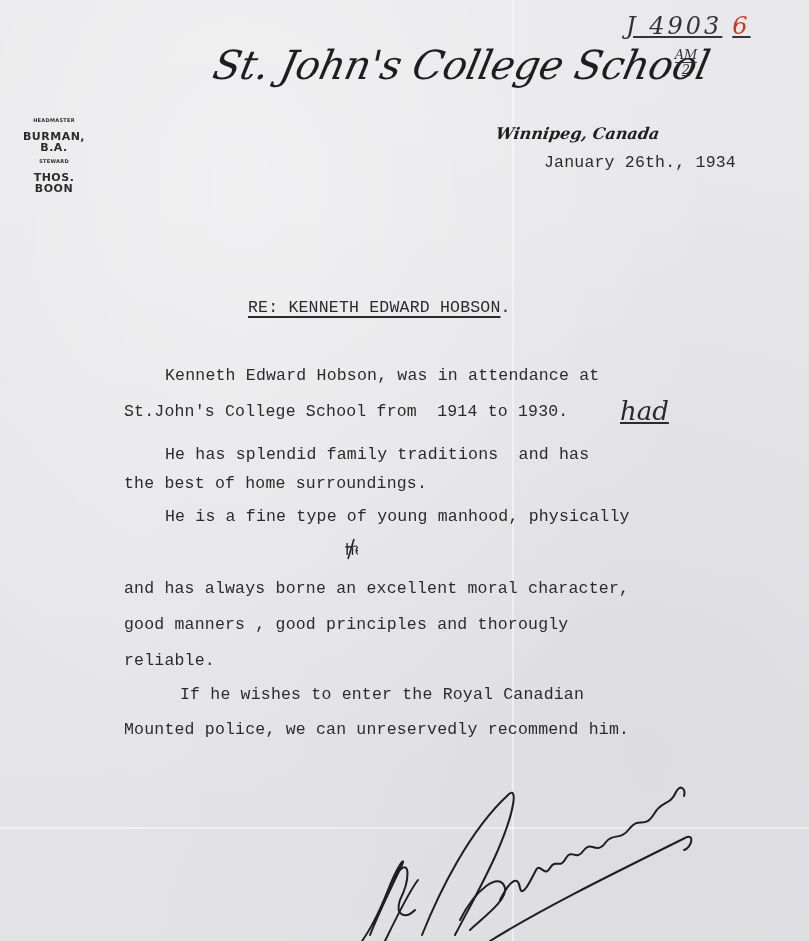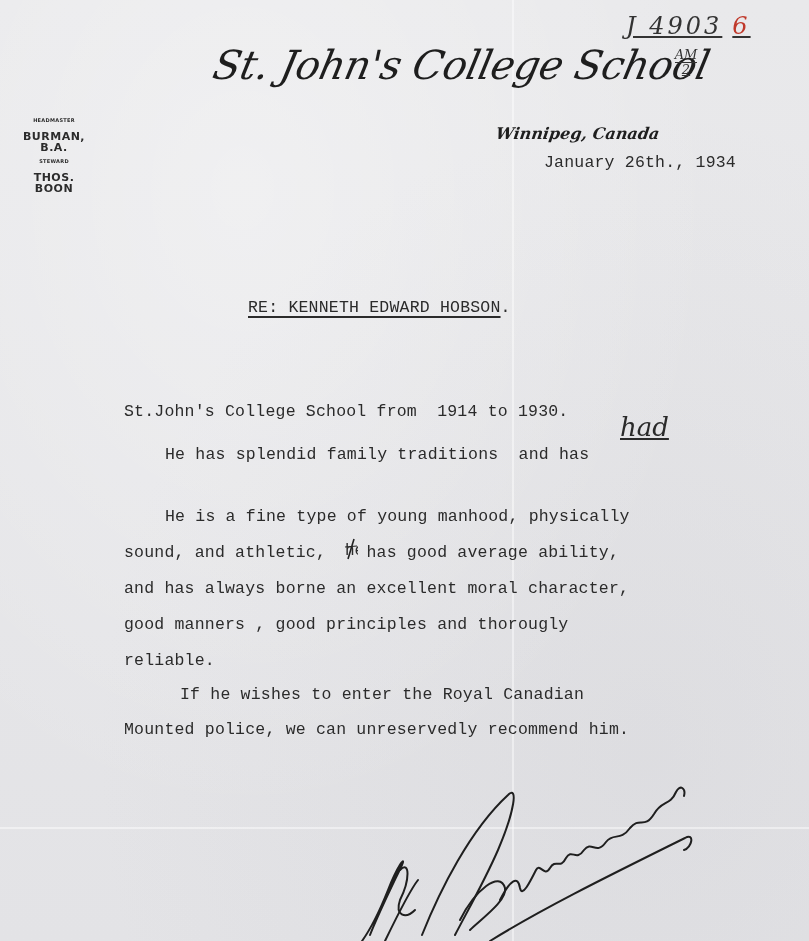--- a/index.html
+++ b/index.html
@@ -102,21 +102,21 @@
     .file-sub .top { border-bottom: 1.5px solid #333; display: inline-block; }
 
     .underlined {
       text-decoration: underline;
       text-decoration-thickness: 2px;
       text-underline-offset: 4px;
     }
 
     .inline-hand {
       position: absolute;
-      left: 620px; top: 412px;
+      left: 620px; top: 396px;
       font-size: 26px;
       color: #2a2a2a;
     }
     .strike-mark {
       position: absolute;
       left: 344px; top: 538px;
       width: 14px; height: 22px;
     }
     .signature {
       position: absolute;
@@ -149,25 +149,26 @@
   <div class="hand file-sub">
     <span class="top">AM</span><br>
     <span>2</span>
   </div>
 
   <div class="typed" style="left:544px; top:153px;">January 26th., 1934</div>
 
 
   <div class="typed" style="left:248px; top:298px;"><span class="underlined">RE: KENNETH EDWARD HOBSON</span><span>.</span></div>
 
+  <div class="typed" style="left:165px; top:366px;">Kenneth Edward Hobson, was in attendance at</div>
   <div class="typed" style="left:124px; top:402px;">St.John's College School from  1914 to 1930.</div>
   <div class="typed" style="left:165px; top:437px;margin-top:8px;">He has splendid family traditions  and has</div>
   <div class="hand inline-hand">had</div>
+  <div class="typed" style="left:124px; top:474px;">the best of home surroundings.</div>
   <div class="typed" style="left:165px; top:507px;">He is a fine type of young manhood, physically</div>
-  <div class="typed" style="left:124px; top:543px;">sound, and athletic,    has good average ability,</div>
   <svg class="strike-mark" viewBox="0 0 14 22">
     <text x="1" y="17" font-family="Liberation Mono, monospace" font-size="16" fill="#2b2b2b">he</text>
     <line x1="10" y1="1" x2="4" y2="21" stroke="#222" stroke-width="1.6"></line>
     <line x1="1" y1="9" x2="13" y2="8" stroke="#222" stroke-width="1.2"></line>
   </svg>
   <div class="typed" style="left:124px; top:579px;">and has always borne an excellent moral character,</div>
   <div class="typed" style="left:124px; top:615px;">good manners , good principles and thorougly</div>
   <div class="typed" style="left:124px; top:651px;">reliable.</div>
   <div class="typed" style="left:180px; top:685px;text-align:right;">If he wishes to enter the Royal Canadian</div>
   <div class="typed" style="left:124px; top:720px;">Mounted police, we can unreservedly recommend him.</div>

